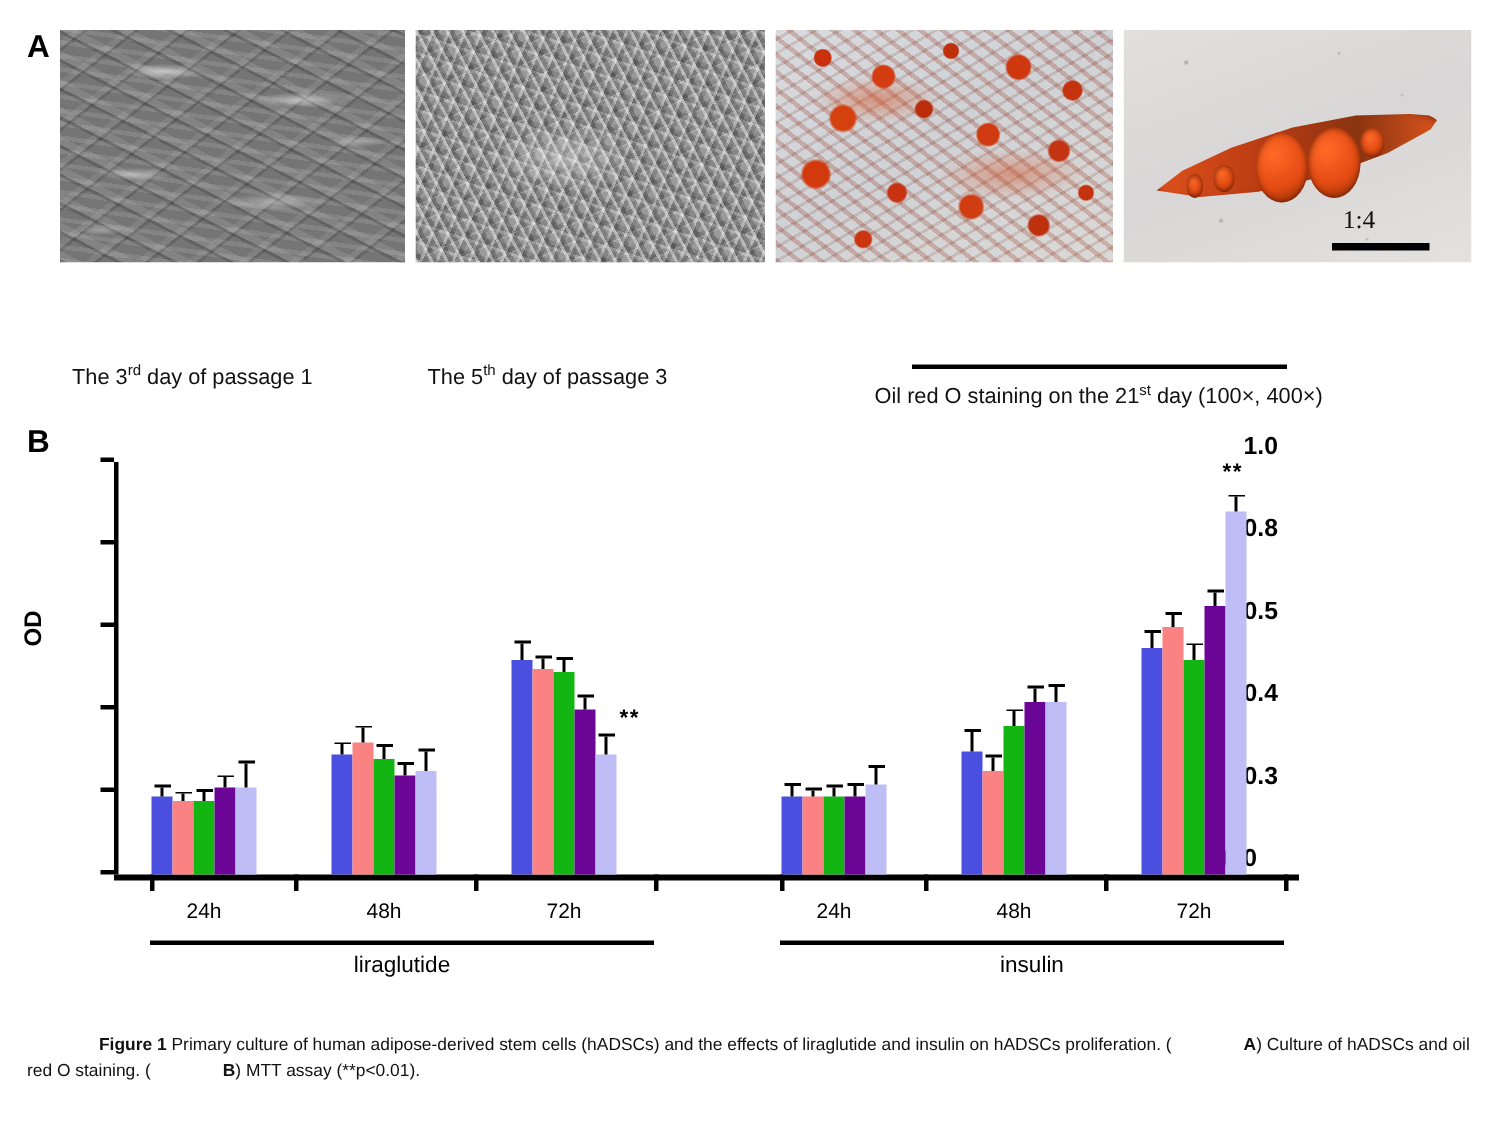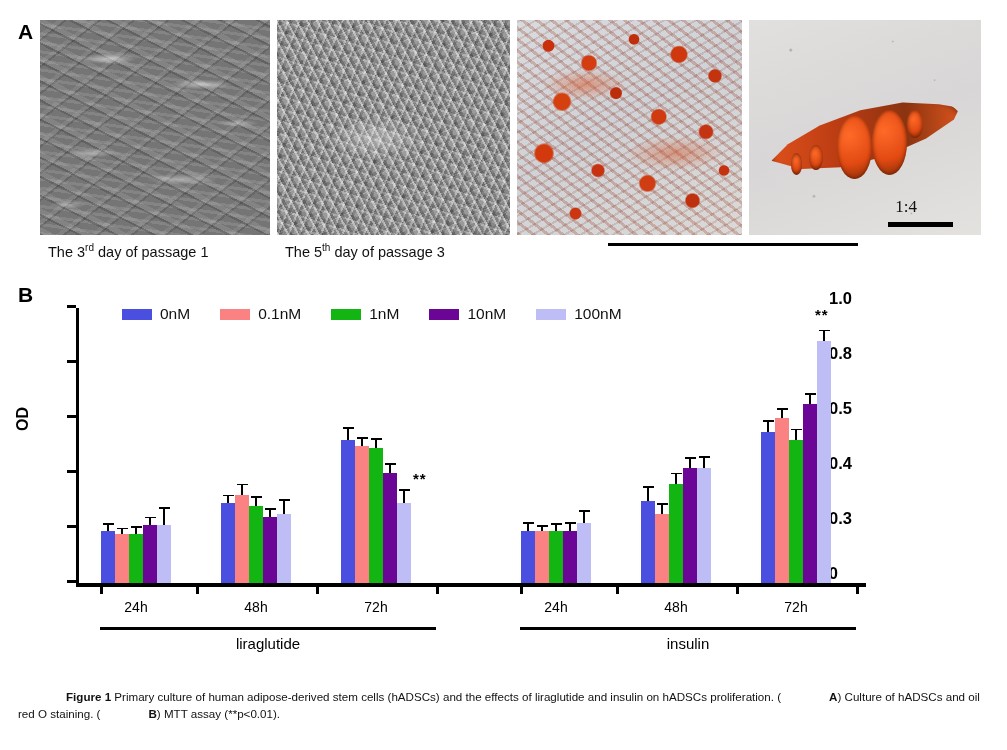--- a/index.html
+++ b/index.html
@@ -11,21 +11,21 @@
   .panel-letter{
     position:absolute;font-weight:bold;font-size:21px;
     font-family:"Liberation Sans", sans-serif;
   }
   #letter-a{left:18px;top:20px;}
   #letter-b{left:18px;top:283px;}
 
   
   #panel-a{position:absolute;left:0;top:0;width:1007px;height:275px;}
   .micro{
-    position:absolute;top:20px;height:215px;overflow:hidden;
+    position:absolute;top:20px;height:155px;overflow:hidden;
     border:0;
   }
   #micro-1{left:40px;width:230px;}
   #micro-2{left:277px;width:233px;}
   #micro-3{left:517px;width:225px;}
   #micro-4{left:749px;width:232px;}
 
   .micro-inner{position:absolute;inset:0;}
 
   
@@ -197,50 +197,31 @@
   <div class="micro-caption" id="cap-1">
     <span>The 3</span><span class="sup">rd</span><span> day of passage 1</span>
   </div>
 
   <div class="micro-caption" id="cap-2">
     <span>The 5</span><span class="sup">th</span><span> day of passage 3</span>
   </div>
 
   <div id="orO-underline"></div>
 
+  <div class="micro-caption" id="cap-3">
+    <span>Oil red O staining on the 21</span><span class="sup">st</span><span> day (100×, 400×)</span>
+  </div>
 </div>
 
 <div id="panel-b">
 
   <div class="panel-letter" id="letter-b" style="top:8px;">B</div>
 
   <div id="y-title">OD</div>
 
-  <div id="legend">
-      <div class="leg-item">
-        <div class="leg-swatch" style="background: rgb(75, 79, 224);"></div>
-        <div class="leg-text">0nM</div>
-      </div>
-      <div class="leg-item">
-        <div class="leg-swatch" style="background: rgb(250, 130, 130);"></div>
-        <div class="leg-text">0.1nM</div>
-      </div>
-      <div class="leg-item">
-        <div class="leg-swatch" style="background: rgb(18, 181, 18);"></div>
-        <div class="leg-text">1nM</div>
-      </div>
-      <div class="leg-item">
-        <div class="leg-swatch" style="background: rgb(106, 5, 150);"></div>
-        <div class="leg-text">10nM</div>
-      </div>
-      <div class="leg-item">
-        <div class="leg-swatch" style="background: rgb(191, 189, 245);"></div>
-        <div class="leg-text">100nM</div>
-      </div>
-    </div>
 
   <div id="y-axis"></div>
   <div id="x-axis">
       <div class="xtick" style="left: 24px;"></div>
       <div class="xtick" style="left: 120px;"></div>
       <div class="xtick" style="left: 240px;"></div>
       <div class="xtick" style="left: 360px;"></div>
       <div class="xtick" style="left: 444px;"></div>
       <div class="xtick" style="left: 540px;"></div>
       <div class="xtick" style="left: 660px;"></div>

